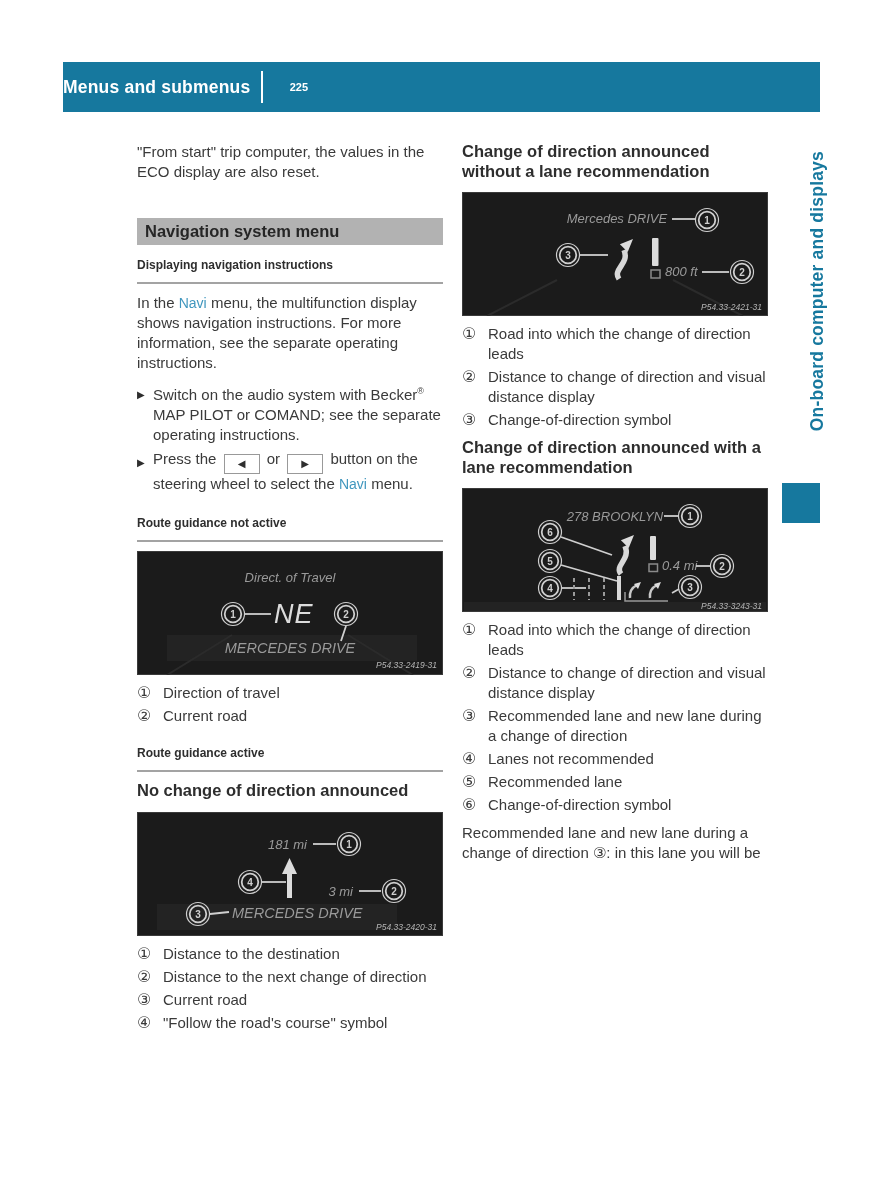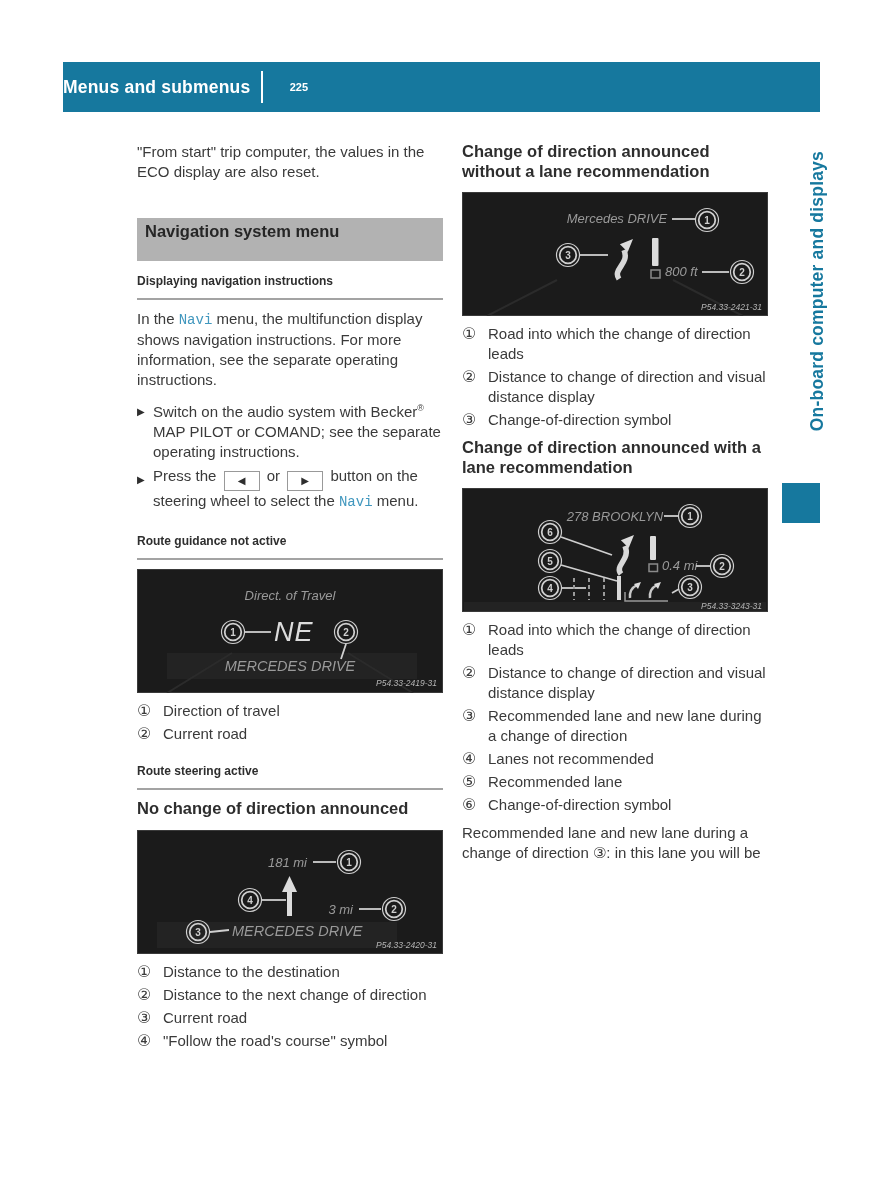--- a/index.html
+++ b/index.html
@@ -20,27 +20,27 @@
   .sidebar-square{position:absolute;right:64px;top:483px;width:38px;height:40px;background:#16789E;}
 
   
   .col{position:absolute;top:142px;width:306px;font-size:15px;line-height:20px;}
   .col-left{left:137px;}
   .col-right{left:462px;}
   .col p{margin:0 0 8px;}
   p.intro{margin-bottom:36px;}
 
   .section-bar{background:#B2B2B2;color:#262626;font-weight:bold;font-size:16.5px;
-               padding:3px 0 20px 8px;margin:0 0 11px;}
+               padding:3px 0 4px 8px;margin:0 0 11px;}
   h3{font-size:12px;line-height:19px;color:#2e2e2e;margin:0 0 9px;
      border-bottom:2px solid #a3a3a3;padding-bottom:7px;font-weight:bold;}
   h3.spaced{margin-top:8px;}
   h4{font-size:16.5px;line-height:19.5px;color:#2e2e2e;margin:0 0 11px;font-weight:bold;}
 
-  .navi{font-family:Liberation Mono, monospace;color:#4197BE;font-size:14px;}
+  .navi{font-family:Liberation Sans, sans-serif;color:#4197BE;font-size:14px;}
   sup{font-size:9px;}
 
   .bullets{margin:0 0 20px;}
   .bullet{display:flex;margin-bottom:4px;}
   .bmark{flex:0 0 16px;font-size:10px;padding-top:4px;color:#2e2e2e;}
   .btext{flex:1;}
   .key-btn{display:inline-block;width:34px;height:18px;line-height:17px;text-align:center;
            border:1px solid #999;font-size:10px;color:#2e2e2e;background:#fff;
            vertical-align:-3px;margin:0 3px;}
 
@@ -135,21 +135,21 @@
       <div class="legend-row">
         <span class="legend-num">①</span>
         <span class="legend-txt">Direction of travel</span>
       </div>
       <div class="legend-row">
         <span class="legend-num">②</span>
         <span class="legend-txt">Current road</span>
       </div>
     </div>
 
-    <h3>Route steering active</h3>
+    <h3>Route guidance active</h3>
 
     <h4>No change of direction announced</h4>
 
     <svg class="display" width="306" height="124" viewBox="0 0 306 124">
       <rect class="disp-bg" x="0.5" y="0.5" width="305" height="123"></rect>
       <rect class="d-band" x="20" y="92" width="240" height="26"></rect>
       <text class="d-italic" x="170" y="37" text-anchor="end">181 mi</text>
       <line class="co-line" x1="176" y1="32" x2="199" y2="32"></line>
       <g>
         <circle class="co-o" cx="212" cy="32" r="11.5"></circle>

